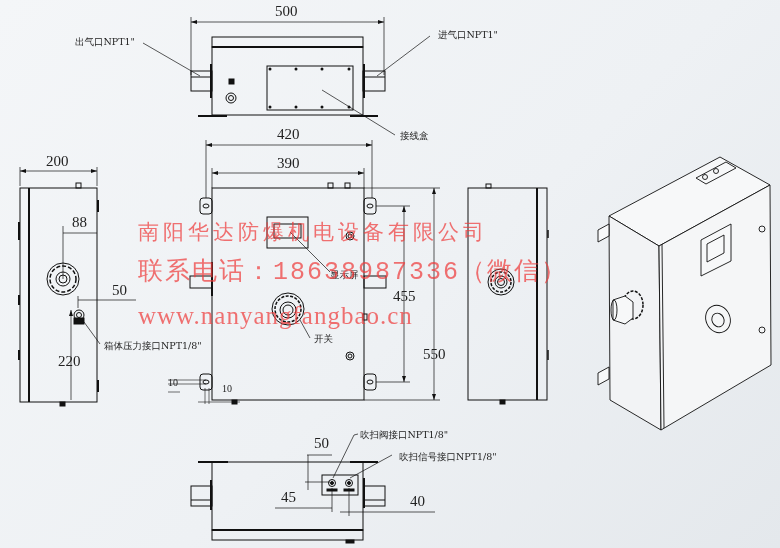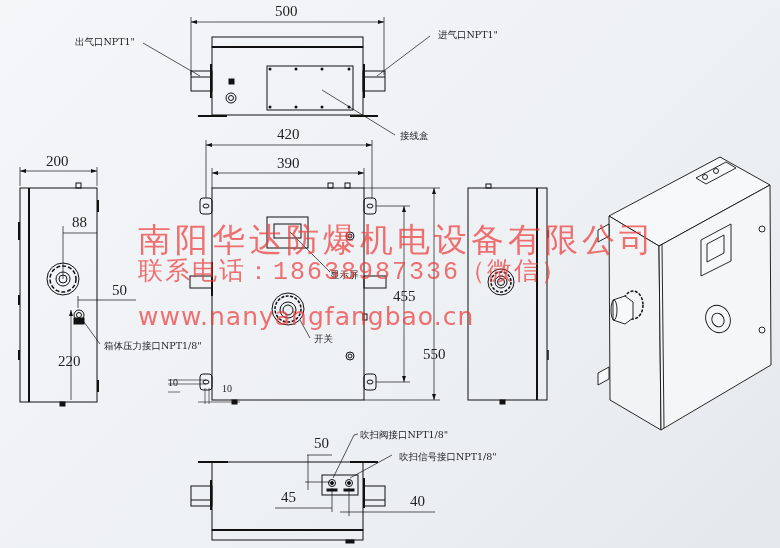--- a/index.html
+++ b/index.html
@@ -9,23 +9,23 @@
     font-family: "DejaVu Serif", serif;
   }
   svg { position: absolute; left: 0; top: 0; }
   .dim { font-family: "Liberation Serif", serif; font-size: 15px; fill: #222; }
   .dim-sm { font-family: "Liberation Serif", serif; font-size: 10px; fill: #222; }
   .lbl { font-family: "DejaVu Serif", serif; font-size: 9.5px; fill: #222; }
   .wm {
     position: absolute; color: rgba(238, 60, 60, 0.72); white-space: nowrap;
     font-family: "DejaVu Sans", sans-serif; pointer-events: none;
   }
-  .wm1 { left: 138px; top: 218px; font-size: 33px; letter-spacing: 4px; font-family: "DejaVu Serif", serif; }
+  .wm1 { left: 138px; top: 218px; font-size: 21px; letter-spacing: 4px; font-family: "DejaVu Serif", serif; }
   .wm2 { left: 138px; top: 254px; font-size: 25px; letter-spacing: 2px; font-family: Liberation Mono, monospace; }
-  .wm3 { left: 138px; top: 302px; font-size: 25px; letter-spacing: 1px; }
+  .wm3 { left: 138px; top: 302px; font-size: 25px; letter-spacing: 1px; font-family: Liberation Serif, serif; }
 </style>
 </head>
 <body>
 
 <svg width="780" height="548" viewBox="0 0 780 548" stroke="#111" fill="none" stroke-width="1">
 
   <g>
 
     <line x1="191" y1="22" x2="384" y2="22" stroke-width="0.7"></line>
     <line x1="191" y1="17" x2="191" y2="75" stroke-width="0.7"></line>

